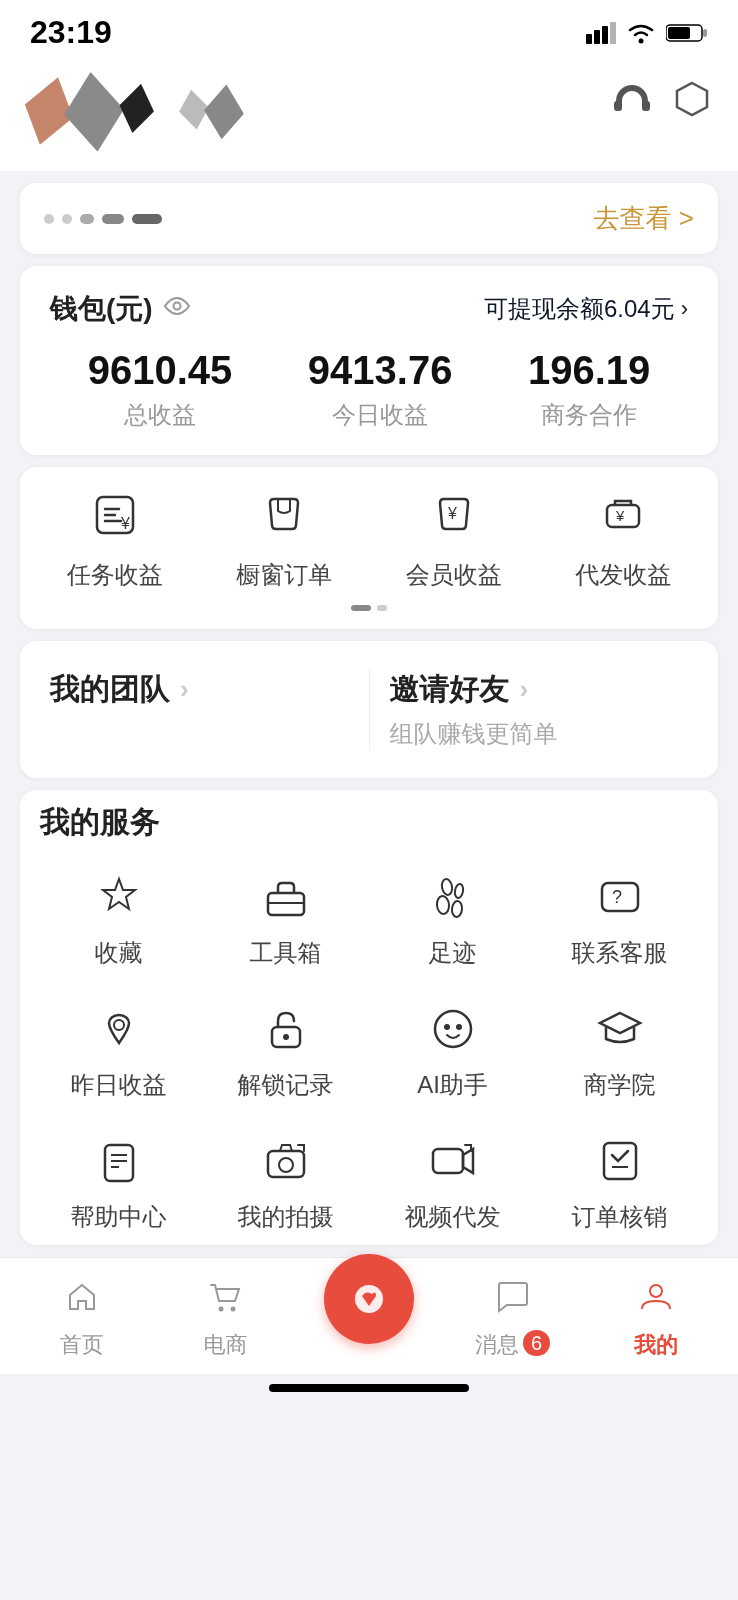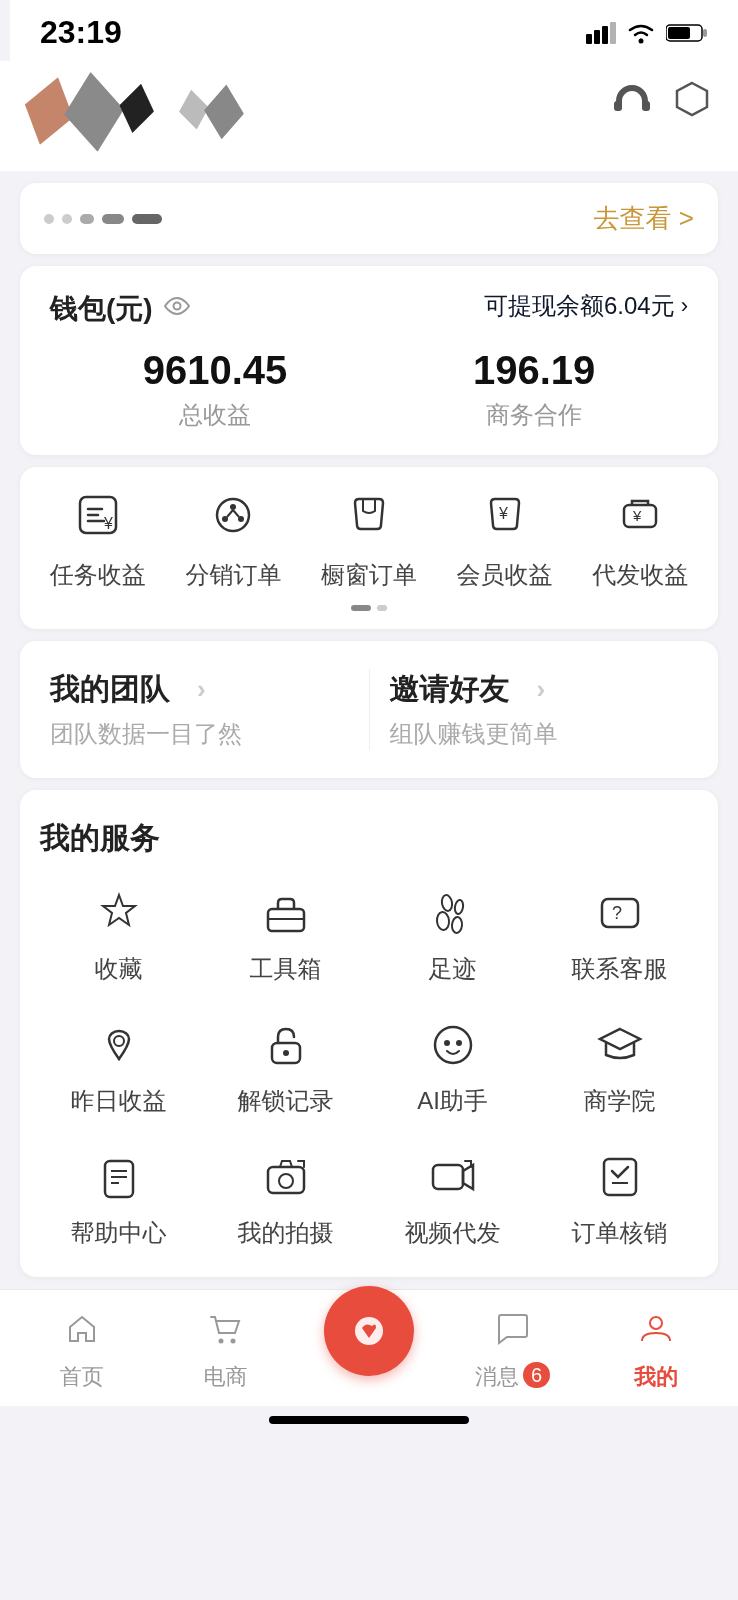--- a/index.html
+++ b/index.html
@@ -13,21 +13,20 @@
       overflow-x: hidden;
     }
 
     
     .status-bar {
       display: flex;
       justify-content: space-between;
       align-items: center;
       padding: 14px 30px 10px;
       background: #fff;
-      margin-left: 10px;
     }
     .status-time {
       font-size: 32px;
       font-weight: 600;
       color: #000;
     }
     .status-icons {
       display: flex;
       align-items: center;
       gap: 10px;
@@ -91,21 +90,21 @@
     .wallet-card {
       background: #fff;
       margin: 0 20px 12px;
       border-radius: 16px;
       padding: 24px 30px;
       box-shadow: 0 1px 6px rgba(0,0,0,0.05);
     }
     .wallet-header {
       display: flex;
       justify-content: space-between;
-      align-items: flex-start;
+      align-items: center;
       margin-bottom: 20px;
     }
     .wallet-title {
       font-size: 28px;
       font-weight: 600;
       color: #222;
       display: flex;
       align-items: center;
       gap: 10px;
     }
@@ -209,38 +208,38 @@
       width: 1px;
       background: #eee;
       margin: 0 20px;
     }
     .team-title {
       font-size: 30px;
       font-weight: 600;
       color: #222;
       display: flex;
       align-items: center;
-      gap: 27px;
+      gap: 10px;
       margin-bottom: 8px;
     }
     .team-sub {
       font-size: 24px;
       color: #aaa;
     }
     .chevron-right {
       color: #ccc;
       font-size: 26px;
     }
 
     
     .services-section {
       background: #fff;
       margin: 0 20px 12px;
       border-radius: 16px;
-      padding: 28px 20px;
+      padding: 12px 20px;
       box-shadow: 0 1px 6px rgba(0,0,0,0.05);
     }
     .services-title {
       font-size: 30px;
       font-weight: 600;
       color: #222;
       margin-bottom: 24px;
     }
     .services-grid {
       display: grid;
@@ -424,52 +423,44 @@
       <span>可提现余额6.04元</span>
       <span class="chevron-sm">›</span>
     </div>
   </div>
   <div class="wallet-stats">
     <div class="stat-item">
       <div class="stat-value">9610.45</div>
       <div class="stat-label">总收益</div>
     </div>
     <div class="stat-item">
+      <div class="stat-value">9413.76</div>
+      <div class="stat-label">今日收益</div>
+    </div>
+    <div class="stat-item">
       <div class="stat-value">196.19</div>
       <div class="stat-label">商务合作</div>
     </div>
   </div>
 </div>
 
 <div class="menu-card">
   <div class="menu-grid">
 
     <div class="menu-item">
       <div class="menu-icon">
         <svg width="48" height="48" viewBox="0 0 48 48" fill="none">
           <rect x="6" y="6" width="36" height="36" rx="6" stroke="#333" stroke-width="2.5" fill="none"></rect>
           <path d="M14 18h14M14 24h10M14 30h16" stroke="#333" stroke-width="2.5" stroke-linecap="round"></path>
           <text x="30" y="38" font-size="16" fill="#333" font-family="sans-serif">¥</text>
         </svg>
       </div>
       <span class="menu-label">任务收益</span>
     </div>
 
-    <div class="menu-item">
-      <div class="menu-icon">
-        <svg width="48" height="48" viewBox="0 0 48 48" fill="none">
-          <circle cx="24" cy="24" r="16" stroke="#333" stroke-width="2.5" fill="none"></circle>
-          <circle cx="24" cy="16" r="3" fill="#333"></circle>
-          <circle cx="16" cy="28" r="3" fill="#333"></circle>
-          <circle cx="32" cy="28" r="3" fill="#333"></circle>
-          <path d="M24 19 L18 26M24 19 L30 26" stroke="#333" stroke-width="2"></path>
-        </svg>
-      </div>
-      <span class="menu-label">分销订单</span>
-    </div>
 
     <div class="menu-item">
       <div class="menu-icon">
         <svg width="48" height="48" viewBox="0 0 48 48" fill="none">
           <path d="M10 12 Q10 8 14 8 L34 8 Q38 8 38 12 L36 34 Q36 38 32 38 L16 38 Q12 38 12 34 Z" stroke="#333" stroke-width="2.5" fill="none"></path>
           <path d="M18 8 L18 20 Q24 24 30 20 L30 8" stroke="#333" stroke-width="2" fill="none"></path>
         </svg>
       </div>
       <span class="menu-label">橱窗订单</span>
     </div>
@@ -501,21 +492,20 @@
     <div class="menu-dot"></div>
   </div>
 </div>
 
 <div class="team-card">
   <div class="team-half">
     <div class="team-title">
       <span>我的团队</span>
       <span class="chevron-right">›</span>
     </div>
-    <div class="team-sub">团队数据一目了然</div>
   </div>
   <div class="team-divider"></div>
   <div class="team-half">
     <div class="team-title">
       <span>邀请好友</span>
       <span class="chevron-right">›</span>
     </div>
     <div class="team-sub">组队赚钱更简单</div>
   </div>
 </div>

